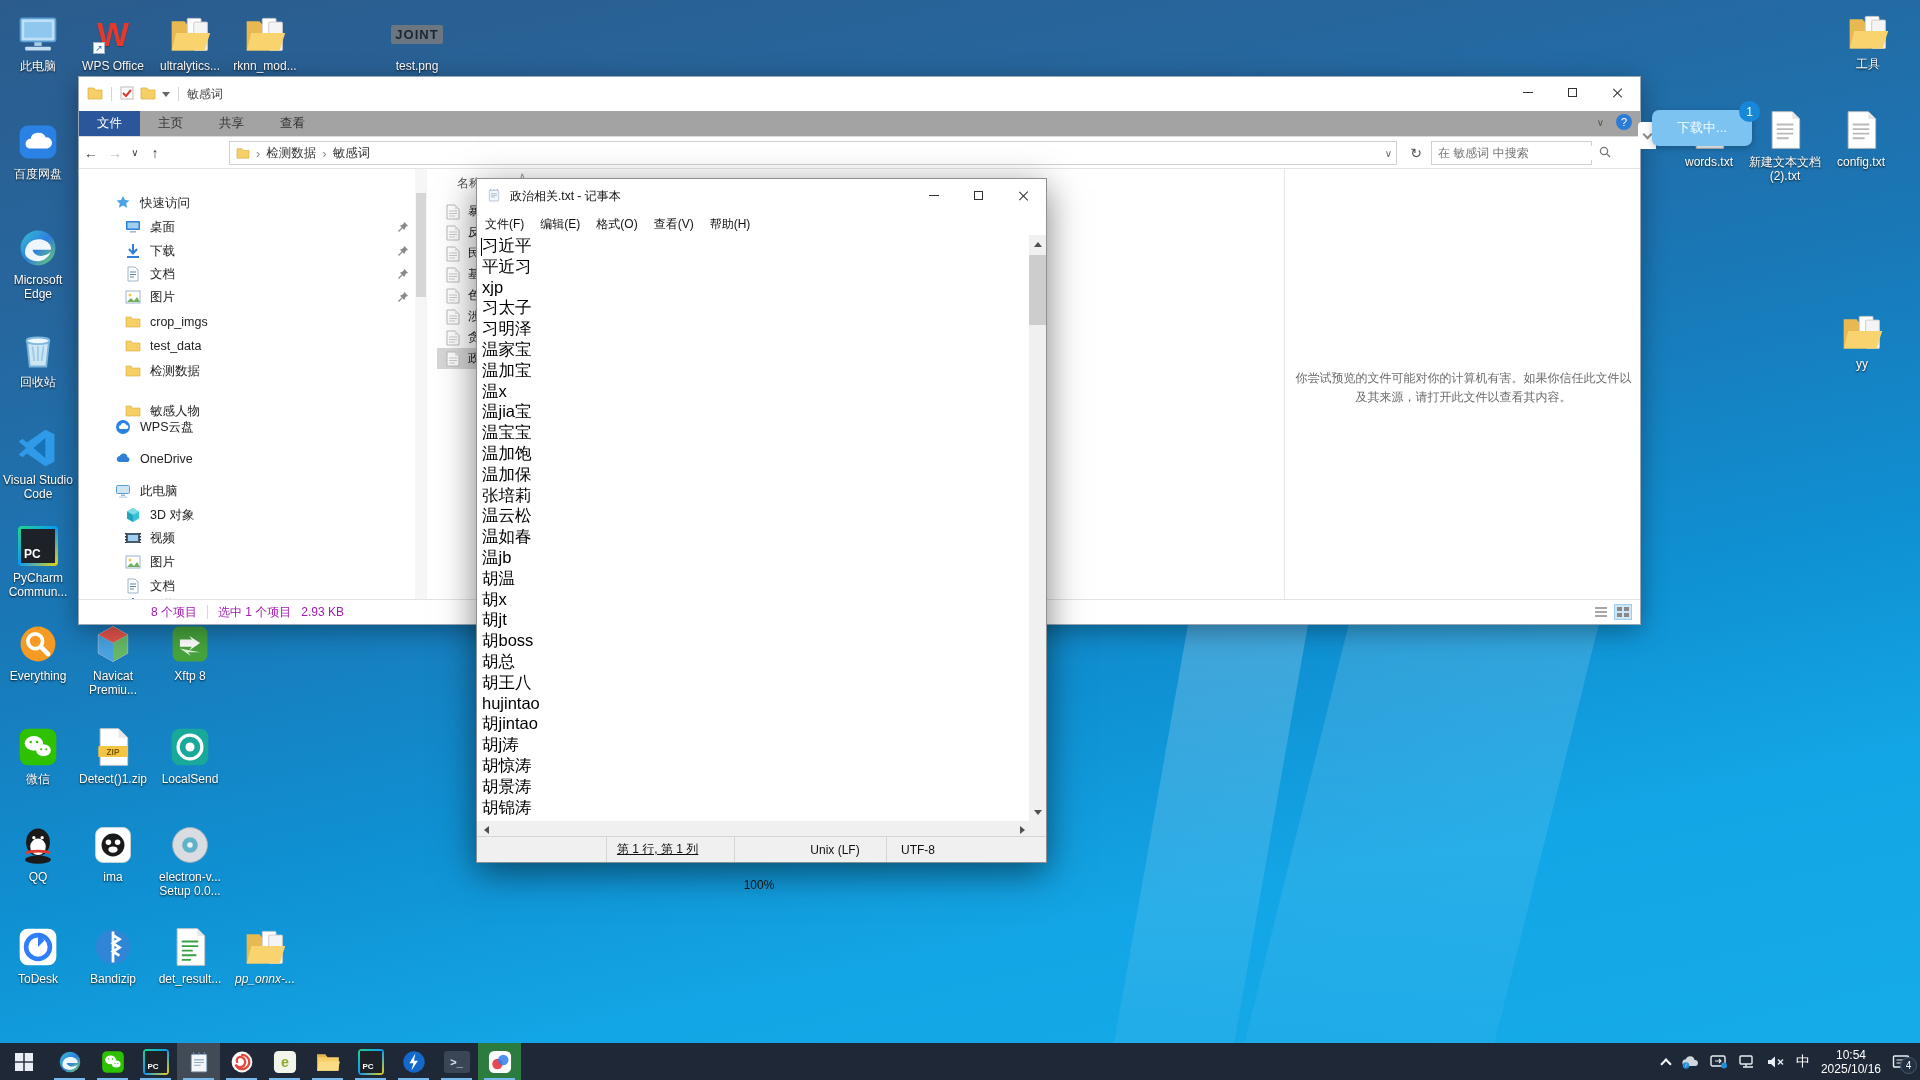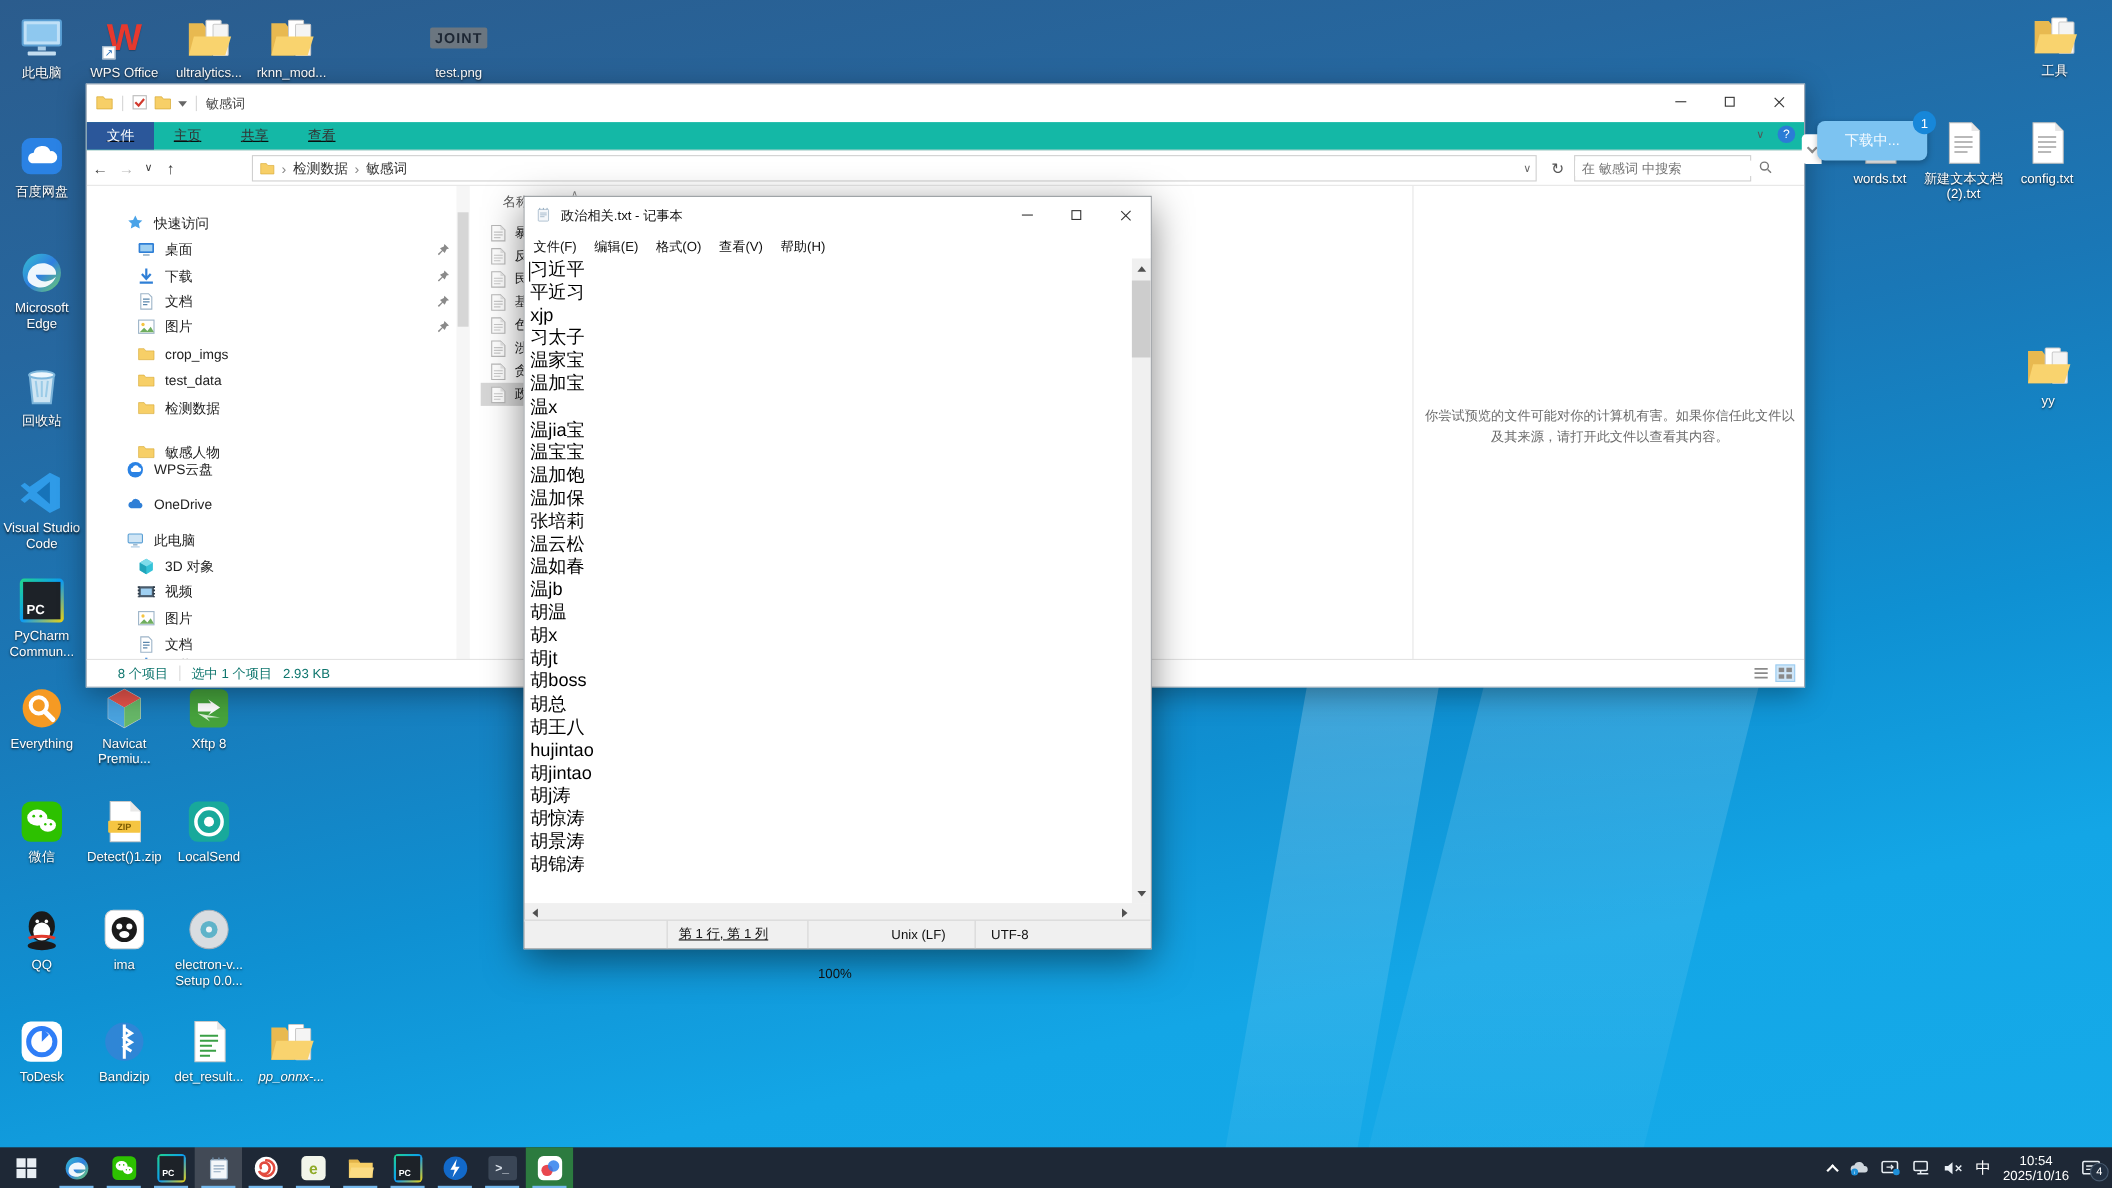--- a/index.html
+++ b/index.html
@@ -39,21 +39,21 @@
   .qat{display:flex;align-items:center;gap:6px;font-size:12px;color:#444;}
   .qat .sep{width:1px;height:14px;background:#d5d5d5;margin:0 2px;}
   .caret-dn{width:0;height:0;border:4px solid transparent;border-top:5px solid #666;margin-top:4px;}
   .capbtns{position:absolute;right:0;top:0;display:flex;}
   .capbtn{width:45px;height:30px;display:flex;align-items:center;justify-content:center;}
   .ic-min{width:10px;height:1px;background:#333;}
   .ic-max{width:9px;height:9px;border:1px solid #333;}
   .ic-close{position:relative;width:11px;height:11px;}
   .ic-close::before,.ic-close::after{content:"";position:absolute;left:5px;top:0;width:1.4px;height:12px;background:#333;}
   .ic-close::before{transform:rotate(45deg);}.ic-close::after{transform:rotate(-45deg);}
-  .x-tabs{position:absolute;left:0;top:34px;right:0;height:26px;display:flex;align-items:center;background:#14b8a6;border-bottom:1px solid #dadada;text-decoration:underline;}
+  .x-tabs{position:absolute;left:0;top:34px;right:0;height:26px;display:flex;align-items:center;background:#a3a3a3;border-bottom:1px solid #dadada;}
   .xtab{padding:4px 18px;font-size:12.5px;color:#333;display:flex;align-items:center;}
   .xtab.file{background:#2b579a;color:#fff;}
   .x-tabs-right{position:absolute;right:8px;top:37px;display:flex;gap:12px;align-items:center;font-size:12px;color:#555;}
   .help-circ{width:16px;height:16px;border-radius:50%;background:#2b7cd6;color:#fff;font-size:11px;display:flex;align-items:center;justify-content:center;}
   .x-addr{position:absolute;left:0;top:60px;right:0;height:32px;display:flex;align-items:center;background:#fff;border-bottom:1px solid #e4e4e4;font-size:13px;color:#555;}
   .nav-glyph{width:24px;text-align:center;font-size:14px;color:#3b3b3b;}
   .nav-glyph.dis{color:#b9b9b9;}
   .nav-glyph.sm{width:16px;font-size:10px;}
   .addr-field{position:absolute;left:150px;top:4px;width:1168px;height:24px;border:1px solid #d0d0d0;display:flex;align-items:center;padding:0 6px;gap:6px;font-size:12.5px;color:#333;}
   .addr-field .crumb-sep{color:#8a8a8a;font-size:13px;}
@@ -71,21 +71,21 @@
   .nav-scroll{position:absolute;left:336px;top:0;width:12px;height:432px;background:#f6f6f6;}
   .nav-thumb{position:absolute;left:1px;top:24px;width:10px;height:104px;background:#d6d6d6;}
   .file-list{position:absolute;left:354px;top:0;width:851px;height:432px;}
   .col-hdr{position:absolute;left:24px;top:6px;font-size:12px;color:#555;}
   .col-hdr .hcaret{position:absolute;left:62px;top:-4px;font-size:9px;color:#888;}
   .file-row{position:absolute;left:4px;width:330px;height:21px;display:flex;align-items:center;font-size:12px;color:#222;}
   .file-row.sel{background:#d6d6d6;}
   .fr-ic{width:14px;height:16px;margin:0 8px 0 9px;}
   .preview-pane{position:absolute;left:1205px;top:0;width:358px;height:432px;border-left:1px solid #e6e6e6;}
   .preview-msg{position:absolute;left:6px;right:6px;top:200px;text-align:center;font-size:12px;line-height:19px;color:#6b6b6b;}
-  .x-status{position:absolute;left:0;bottom:0;right:0;height:25px;border-top:1px solid #e3e3e3;display:flex;align-items:center;font-size:12px;color:#0f766e;background:#fff;}
+  .x-status{position:absolute;left:0;bottom:0;right:0;height:25px;border-top:1px solid #e3e3e3;display:flex;align-items:center;font-size:12px;color:#a21caf;background:#fff;padding-left:44px;}
   .x-status .sdiv{width:1px;height:14px;background:#d9d9d9;margin:0 10px;}
   .x-status-right{position:absolute;right:8px;display:flex;gap:4px;}
   .viewbtn{width:18px;height:16px;display:flex;align-items:center;justify-content:center;}
   .viewbtn.sel{background:#cfe6f8;border:1px solid #9ecdf0;}
   
   .n-titlebar{position:absolute;left:0;top:0;right:0;height:34px;display:flex;align-items:center;padding-left:9px;background:#fff;font-size:12px;color:#111;}
   .n-titlebar .tt{margin-left:8px;}
   .n-menubar{position:absolute;left:0;top:34px;right:0;height:22px;display:flex;align-items:center;background:#fff;font-size:12px;color:#111;}
   .n-menu{padding:3px 8px;}
   .n-text{position:absolute;left:0;top:56px;width:554px;height:586px;overflow:hidden;background:#fff;cursor:text;}
@@ -792,20 +792,21 @@
       <span class="n-menu">格式(O)</span>
       <span class="n-menu">查看(V)</span>
       <span class="n-menu">帮助(H)</span>
     </div>
     <div class="n-text" id="np-text">
       <div class="n-caret"></div>
     <div class="n-line">习近平</div>
         <div class="n-line">平近习</div>
         <div class="n-line">xjp</div>
         <div class="n-line">习太子</div>
+        <div class="n-line">习明泽</div>
         <div class="n-line">温家宝</div>
         <div class="n-line">温加宝</div>
         <div class="n-line">温x</div>
         <div class="n-line">温jia宝</div>
         <div class="n-line">温宝宝</div>
         <div class="n-line">温加饱</div>
         <div class="n-line">温加保</div>
         <div class="n-line">张培莉</div>
         <div class="n-line">温云松</div>
         <div class="n-line">温如春</div>

